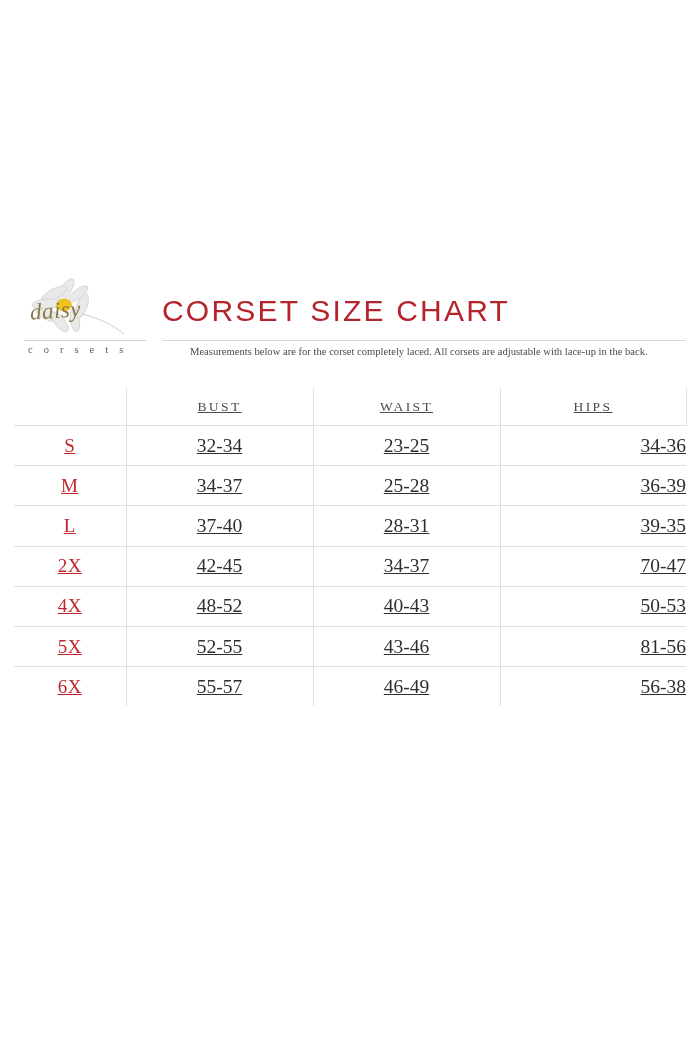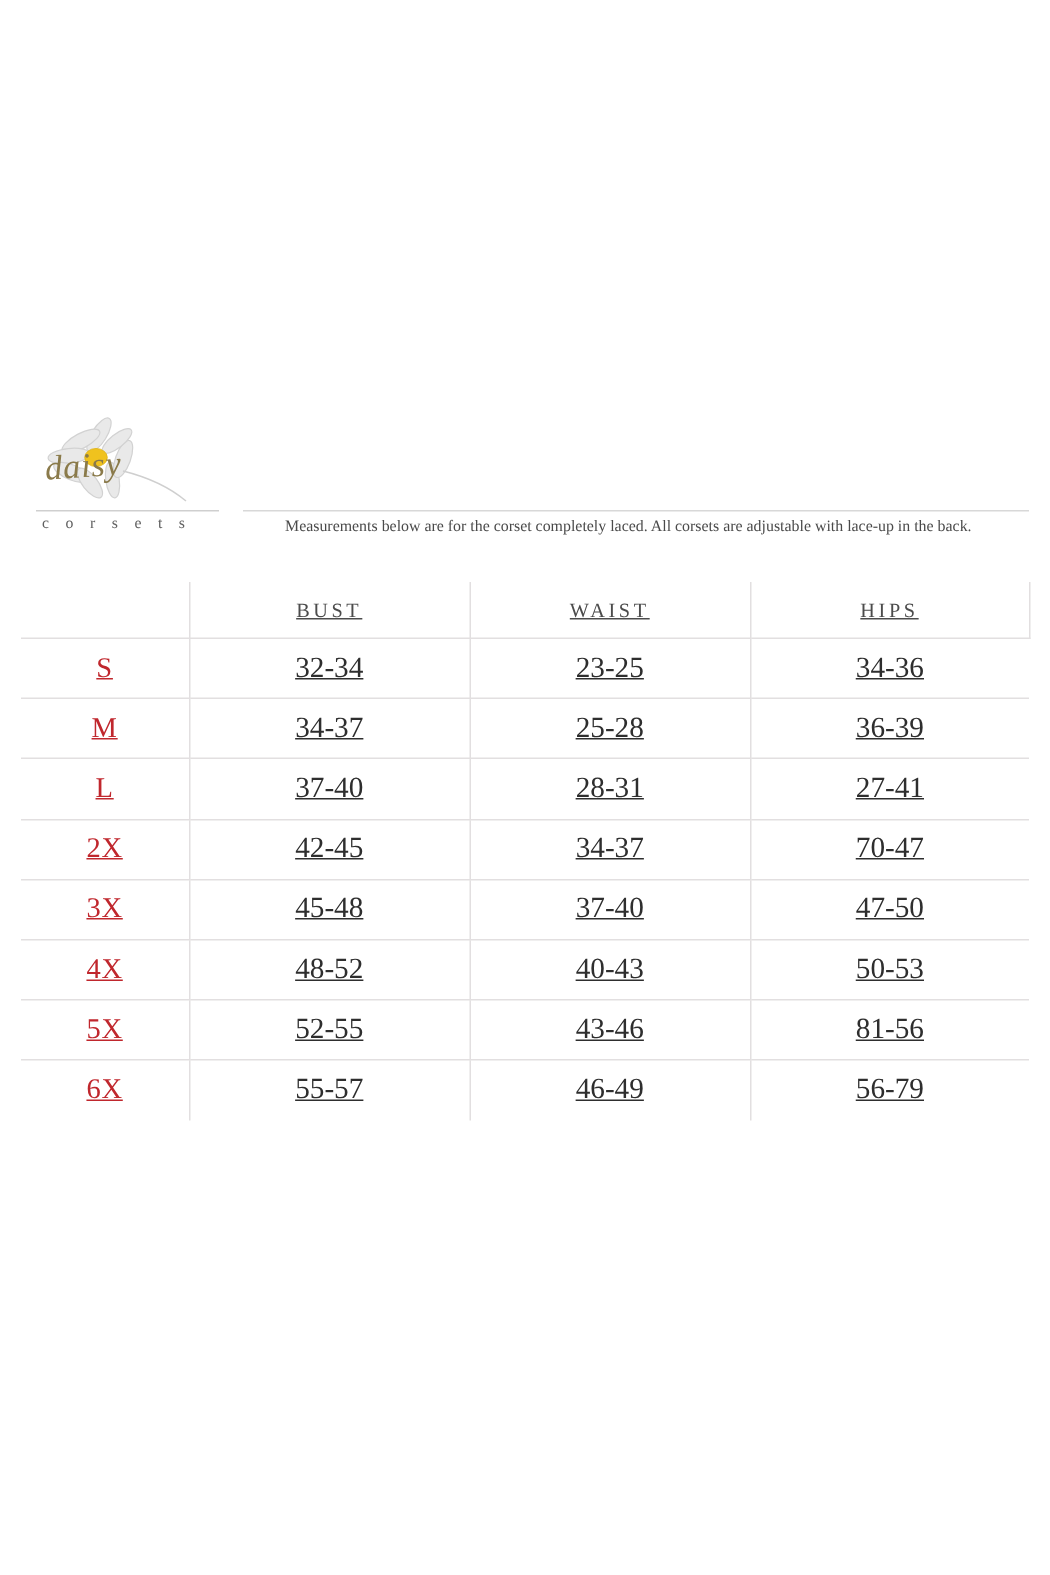--- a/index.html
+++ b/index.html
@@ -165,21 +165,21 @@
     color: #c0272d;
     letter-spacing: 0.5px;
   }
 
   td.meas-cell {
     font-size: 19.5px;
     color: #2e2e2e;
   }
 
   tbody tr td:first-child { border-left: none; }
-  tbody tr td:last-child { border-right: none; }
+  tbody tr td:last-child { border-right: none; text-align: right; }
   tbody tr:last-child td { border-bottom: none; }
 </style>
 </head>
 <body>
 
 <div class="sheet">
 
   <div class="header">
 
     <div class="logo-block">
@@ -195,20 +195,21 @@
           <ellipse cx="58" cy="20" rx="12" ry="4.5" transform="rotate(142 58 20)"></ellipse>
         </g>
         <ellipse cx="44" cy="31" rx="7.5" ry="6" fill="#f0c21e" stroke="#e0b417" stroke-width="0.6"></ellipse>
         <path d="M62 40 C 78 44, 92 50, 104 60" stroke="#cfcfcf" stroke-width="1" fill="none"></path>
       </svg>
       <div class="logo-word">daisy</div>
       <div class="logo-rule"></div>
       <div class="logo-sub">c o r s e t s</div>
     </div>
 
+    <div class="title">CORSET SIZE CHART</div>
     <div class="title-rule"></div>
     <div class="subtitle">Measurements below are for the corset completely laced.  All corsets are adjustable with lace-up in the back.</div>
   </div>
 
   <div class="table-wrap">
     <table class="size-chart">
       <colgroup>
         <col class="c0">
           <col class="c1">
           <col class="c2">
@@ -232,49 +233,43 @@
         <tr>
           <td class="size-cell">M</td>
           <td class="meas-cell">34-37</td>
           <td class="meas-cell">25-28</td>
           <td class="meas-cell">36-39</td>
         </tr>
         <tr>
           <td class="size-cell">L</td>
           <td class="meas-cell">37-40</td>
           <td class="meas-cell">28-31</td>
-          <td class="meas-cell">27-41</td>
+          <td class="meas-cell">39-35</td>
         </tr>
         <tr>
           <td class="size-cell">2X</td>
           <td class="meas-cell">42-45</td>
           <td class="meas-cell">34-37</td>
           <td class="meas-cell">70-47</td>
         </tr>
         <tr>
-          <td class="size-cell">3X</td>
-          <td class="meas-cell">45-48</td>
-          <td class="meas-cell">37-40</td>
-          <td class="meas-cell">47-50</td>
-        </tr>
-        <tr>
           <td class="size-cell">4X</td>
           <td class="meas-cell">48-52</td>
           <td class="meas-cell">40-43</td>
           <td class="meas-cell">50-53</td>
         </tr>
         <tr>
           <td class="size-cell">5X</td>
           <td class="meas-cell">52-55</td>
           <td class="meas-cell">43-46</td>
           <td class="meas-cell">81-56</td>
         </tr>
         <tr>
           <td class="size-cell">6X</td>
           <td class="meas-cell">55-57</td>
           <td class="meas-cell">46-49</td>
-          <td class="meas-cell">56-79</td>
+          <td class="meas-cell">56-38</td>
         </tr>
       </tbody>
     </table>
   </div>
 
 </div>
 
 </body></html>

